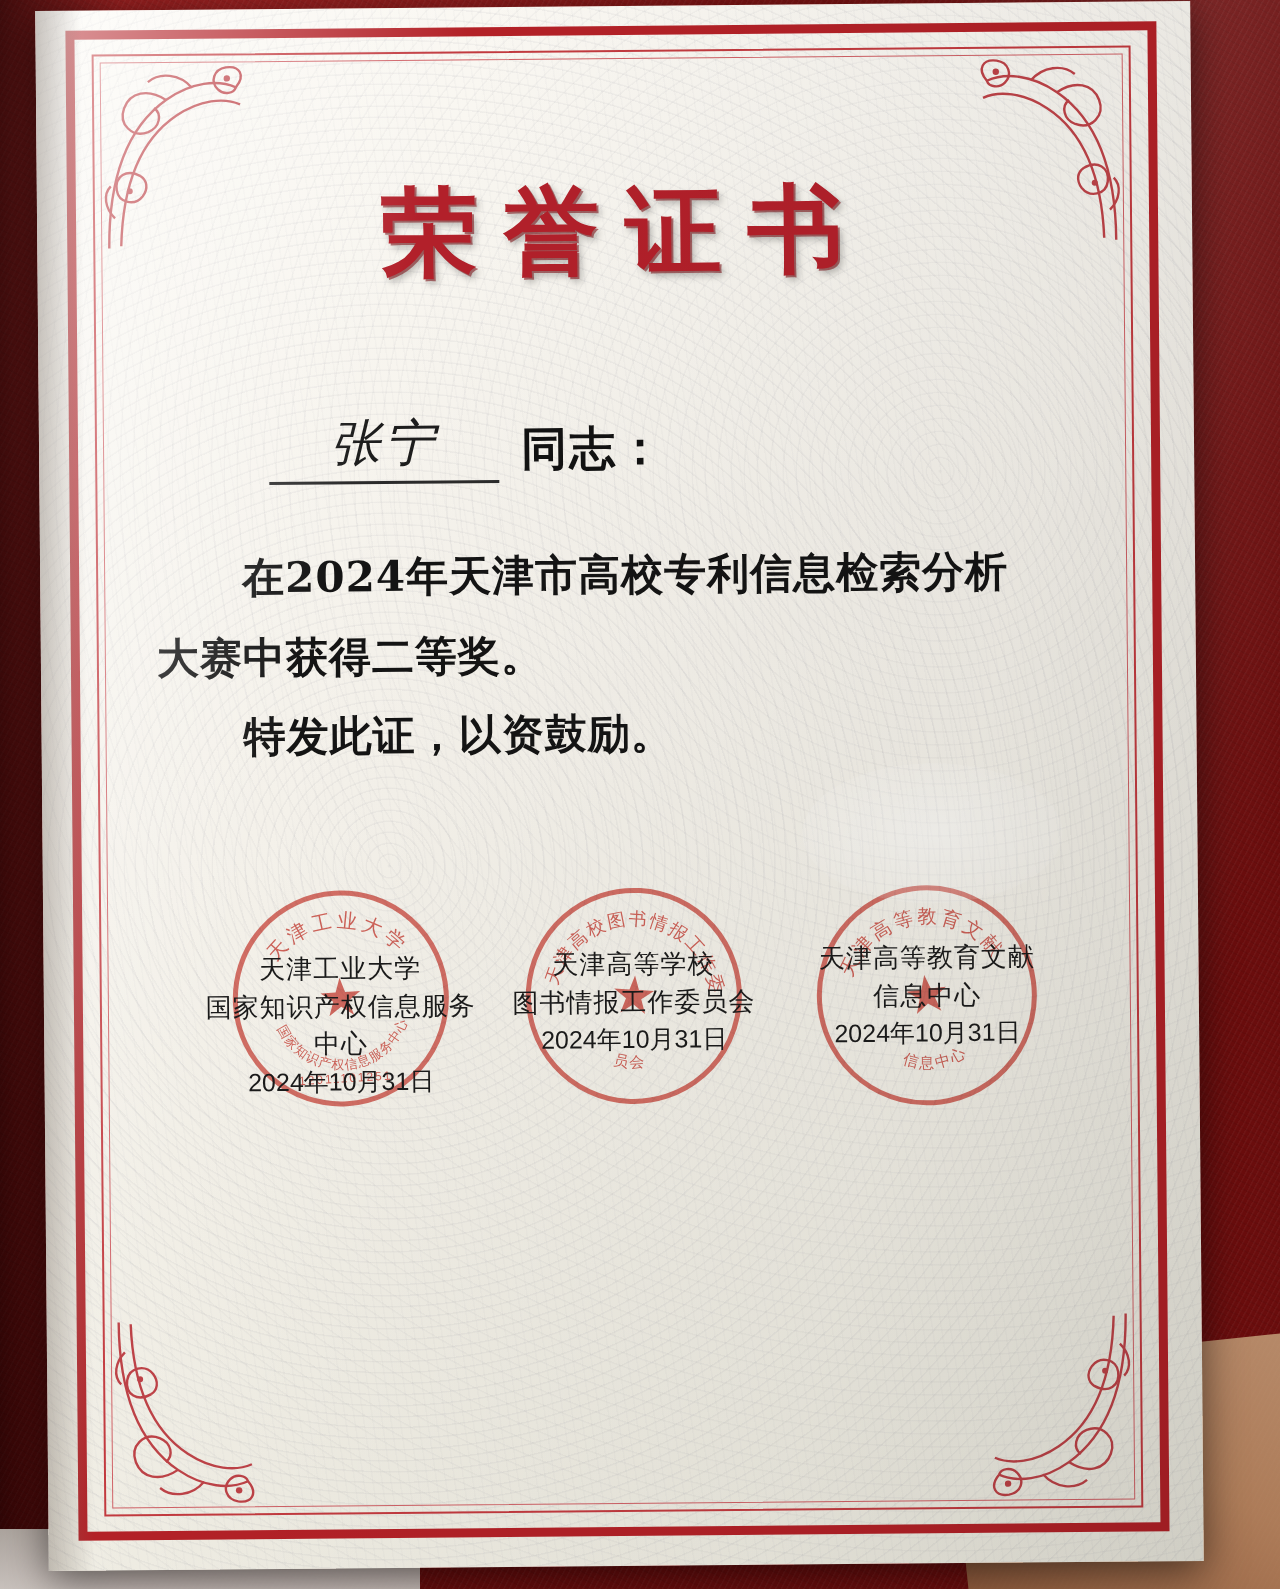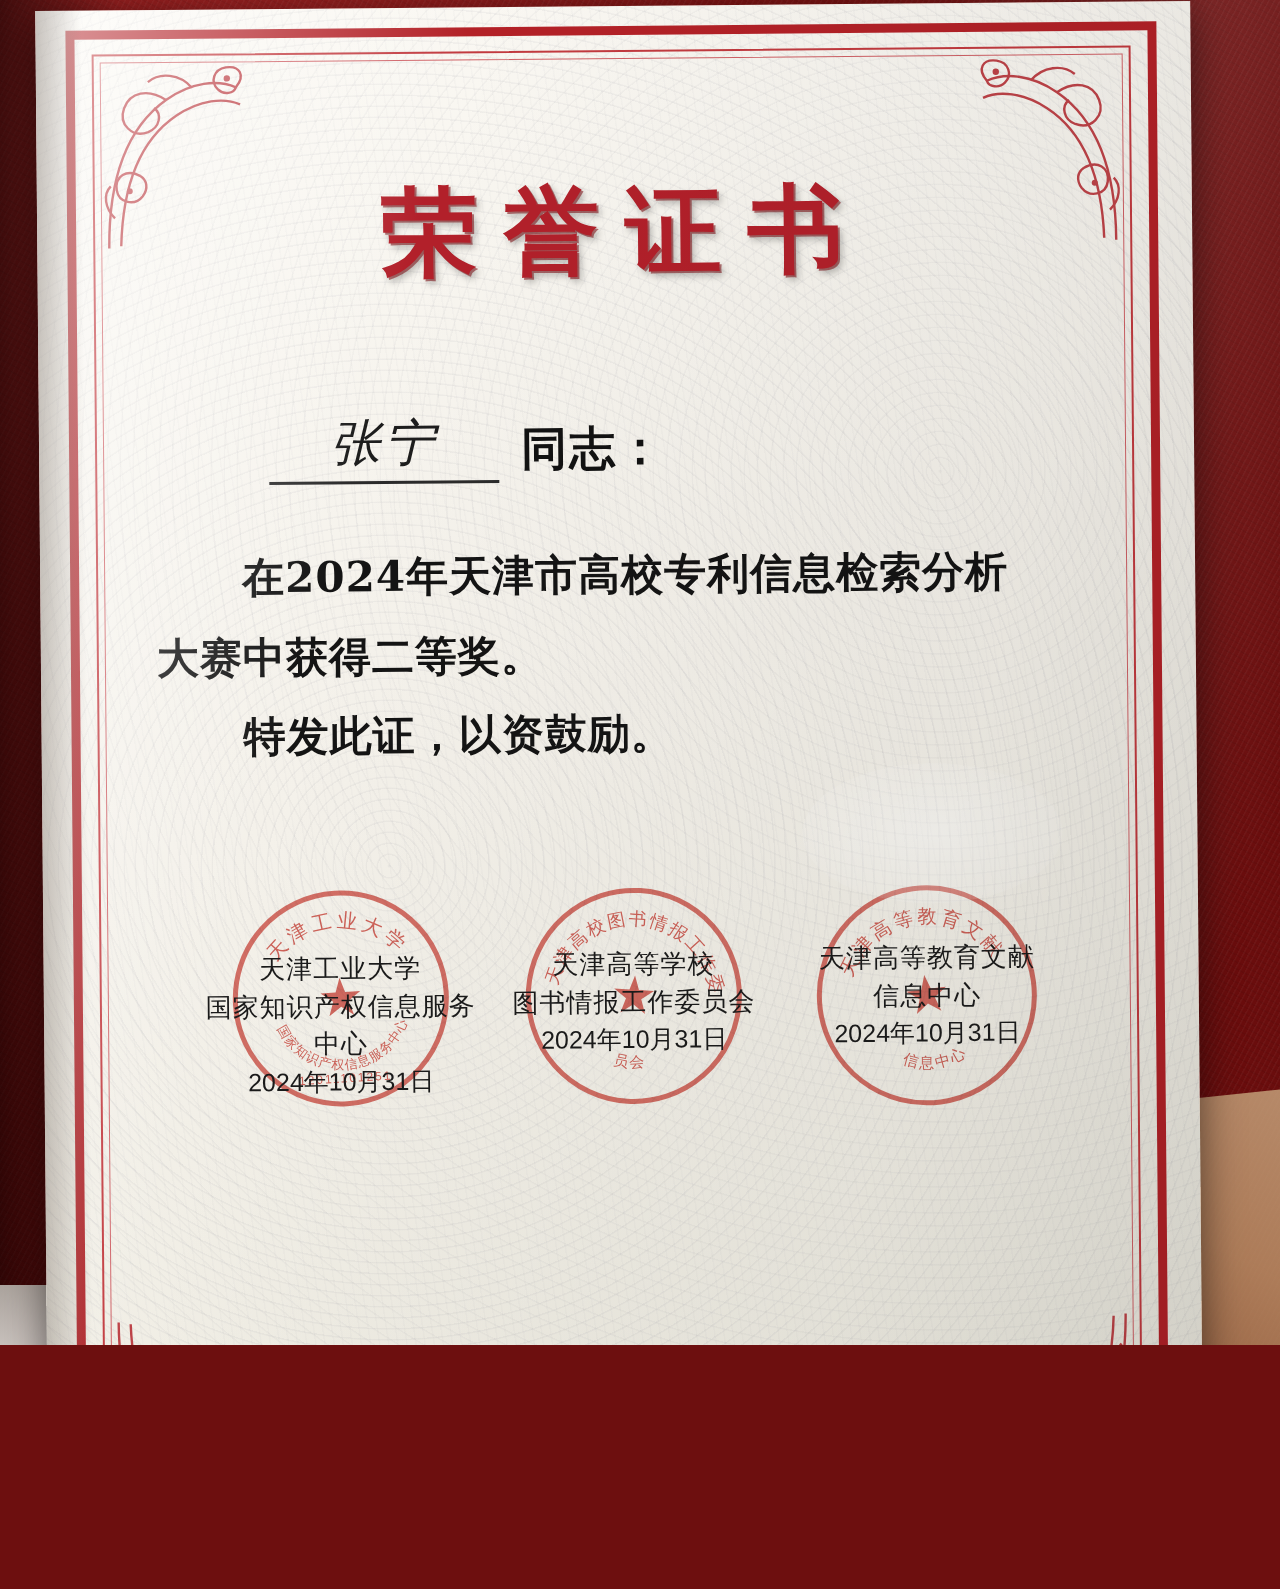--- a/index.html
+++ b/index.html
@@ -11,21 +11,21 @@
     width: 1280px;
     height: 1589px;
     overflow: hidden;
     font-family: "Liberation Serif", serif;
   }
 
   
   #photo {
     position: relative;
     width: 1280px;
-    height: 1345px;
+    height: 1589px;
     background:
       radial-gradient(ellipse at 18% 8%, #9a2222 0%, #7d1414 35%, #6a0d0d 70%),
       #6d0f0f;
     overflow: hidden;
   }
   .cover-texture {
     position: absolute;
     inset: 0;
     background:
       repeating-linear-gradient(118deg, rgba(255,255,255,0.035) 0px, rgba(255,255,255,0.035) 1px, rgba(0,0,0,0.00) 2px, rgba(0,0,0,0.00) 5px),

